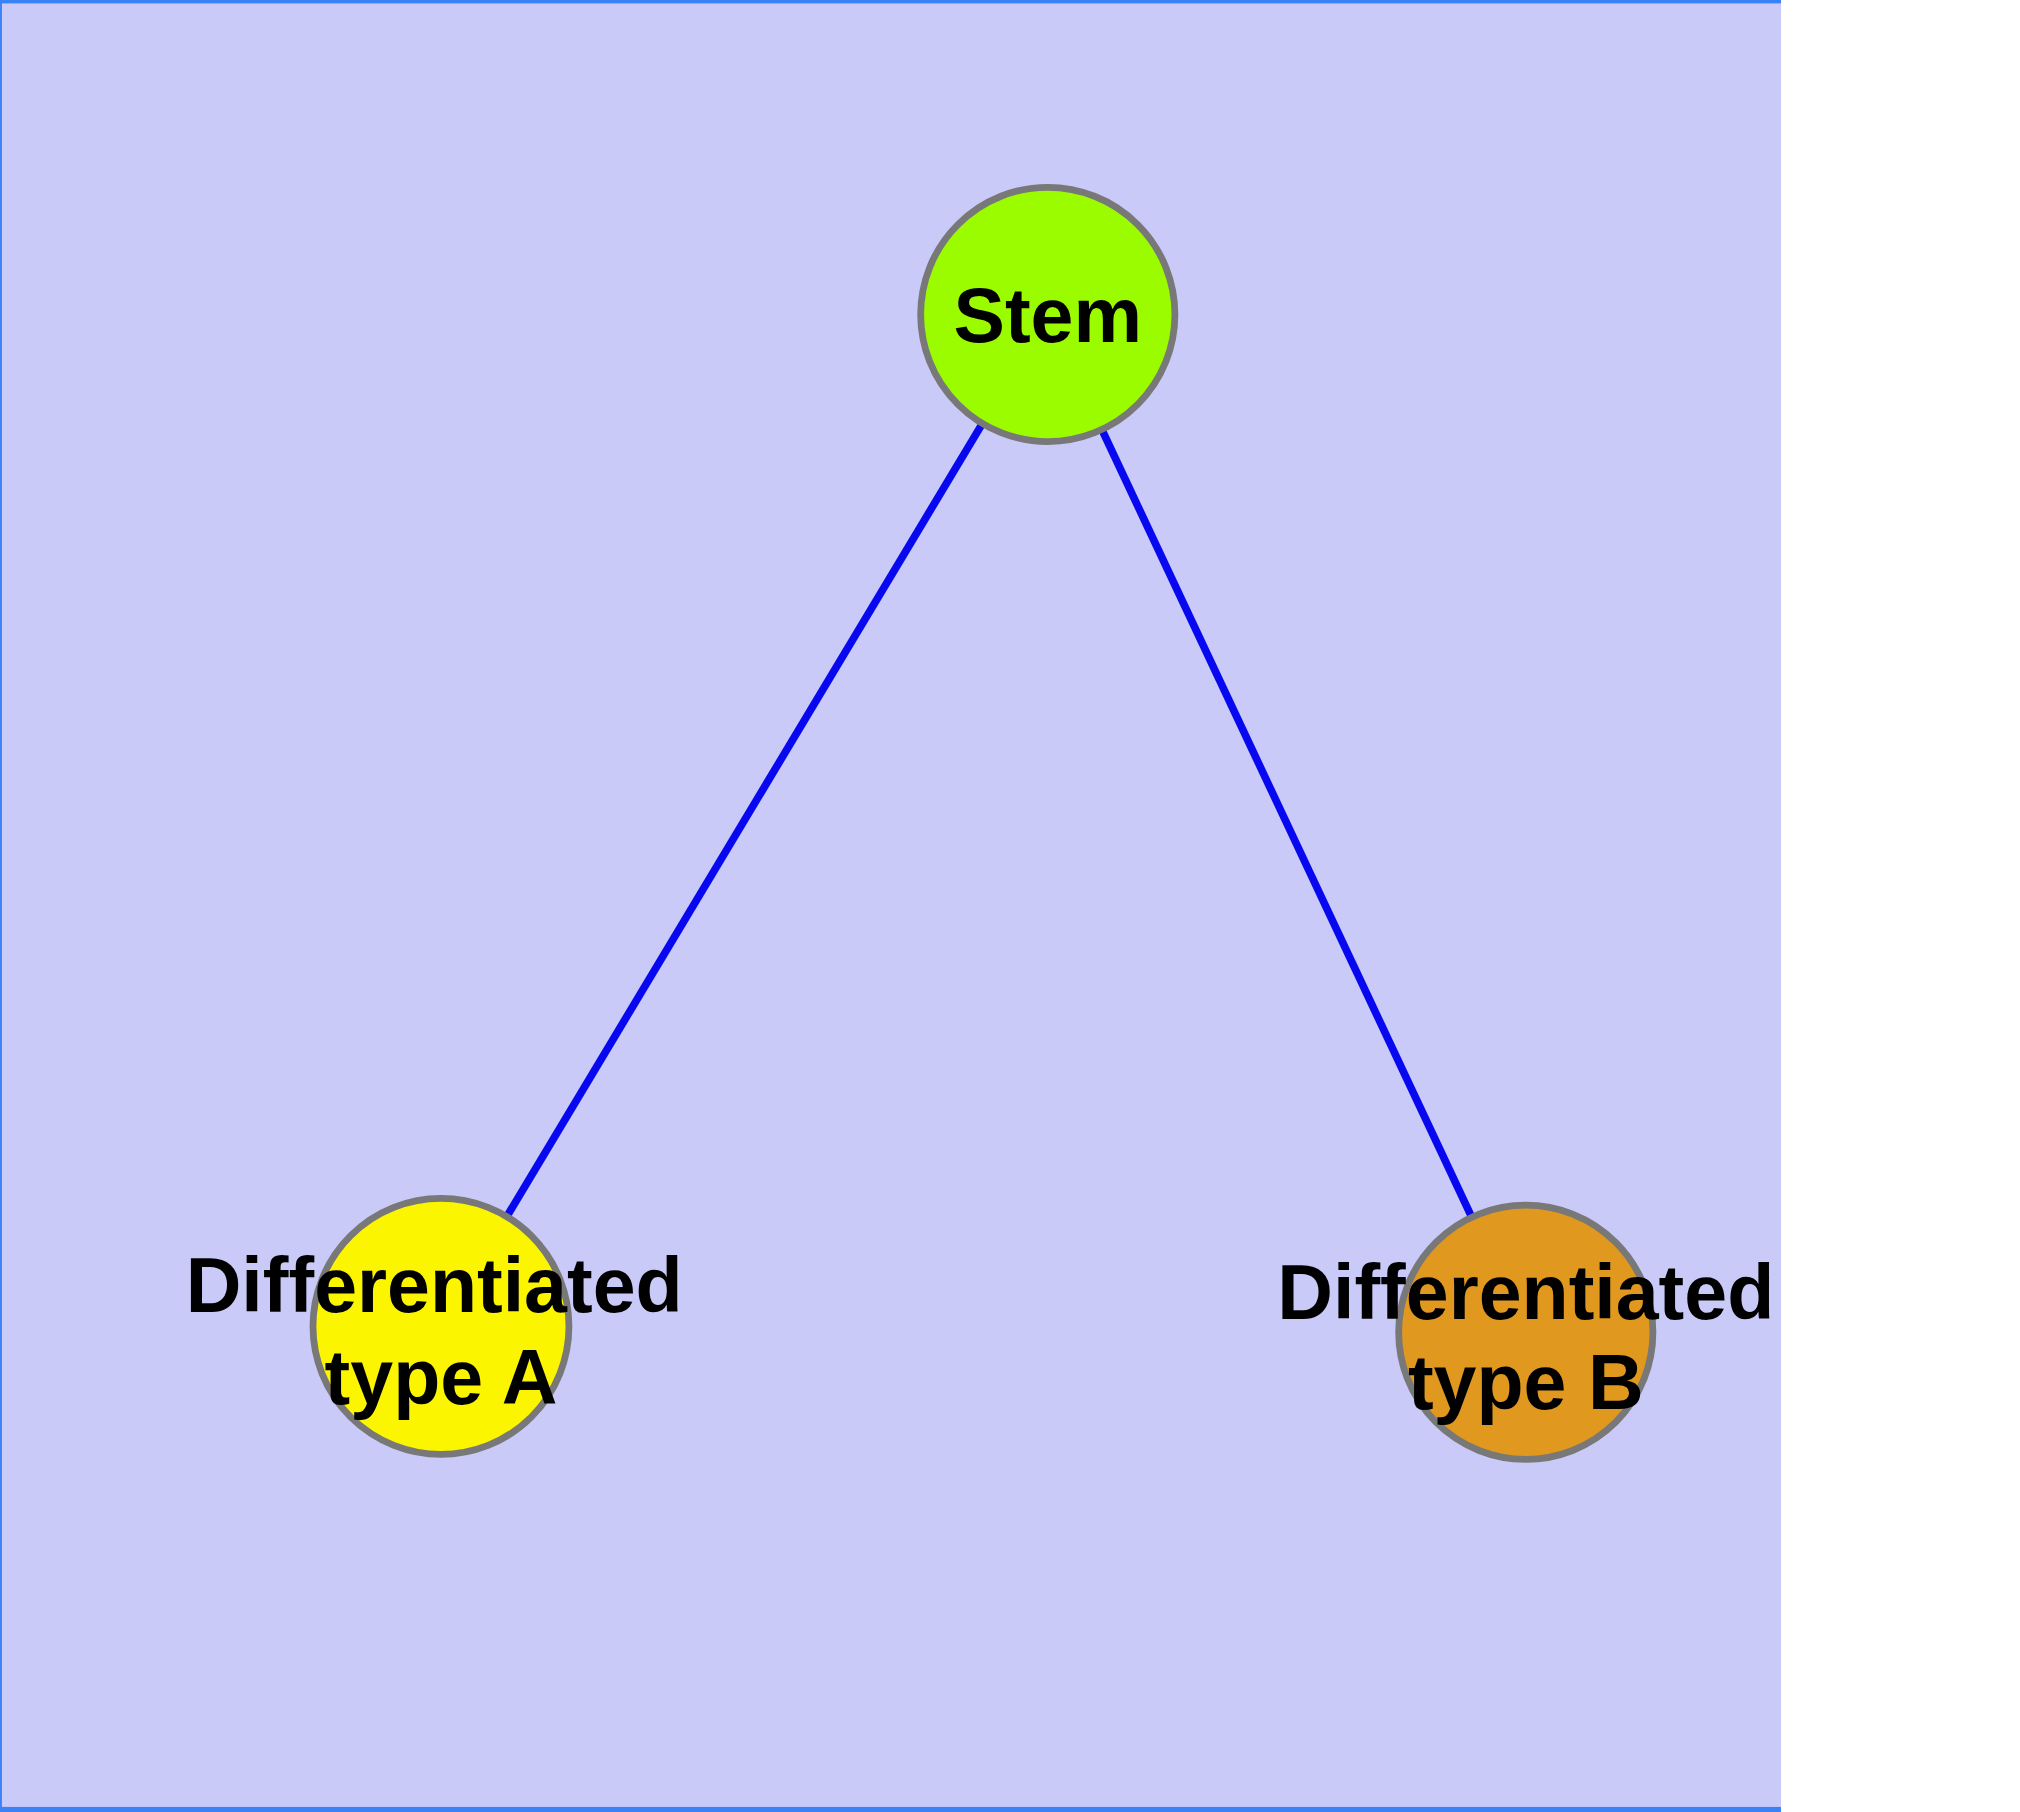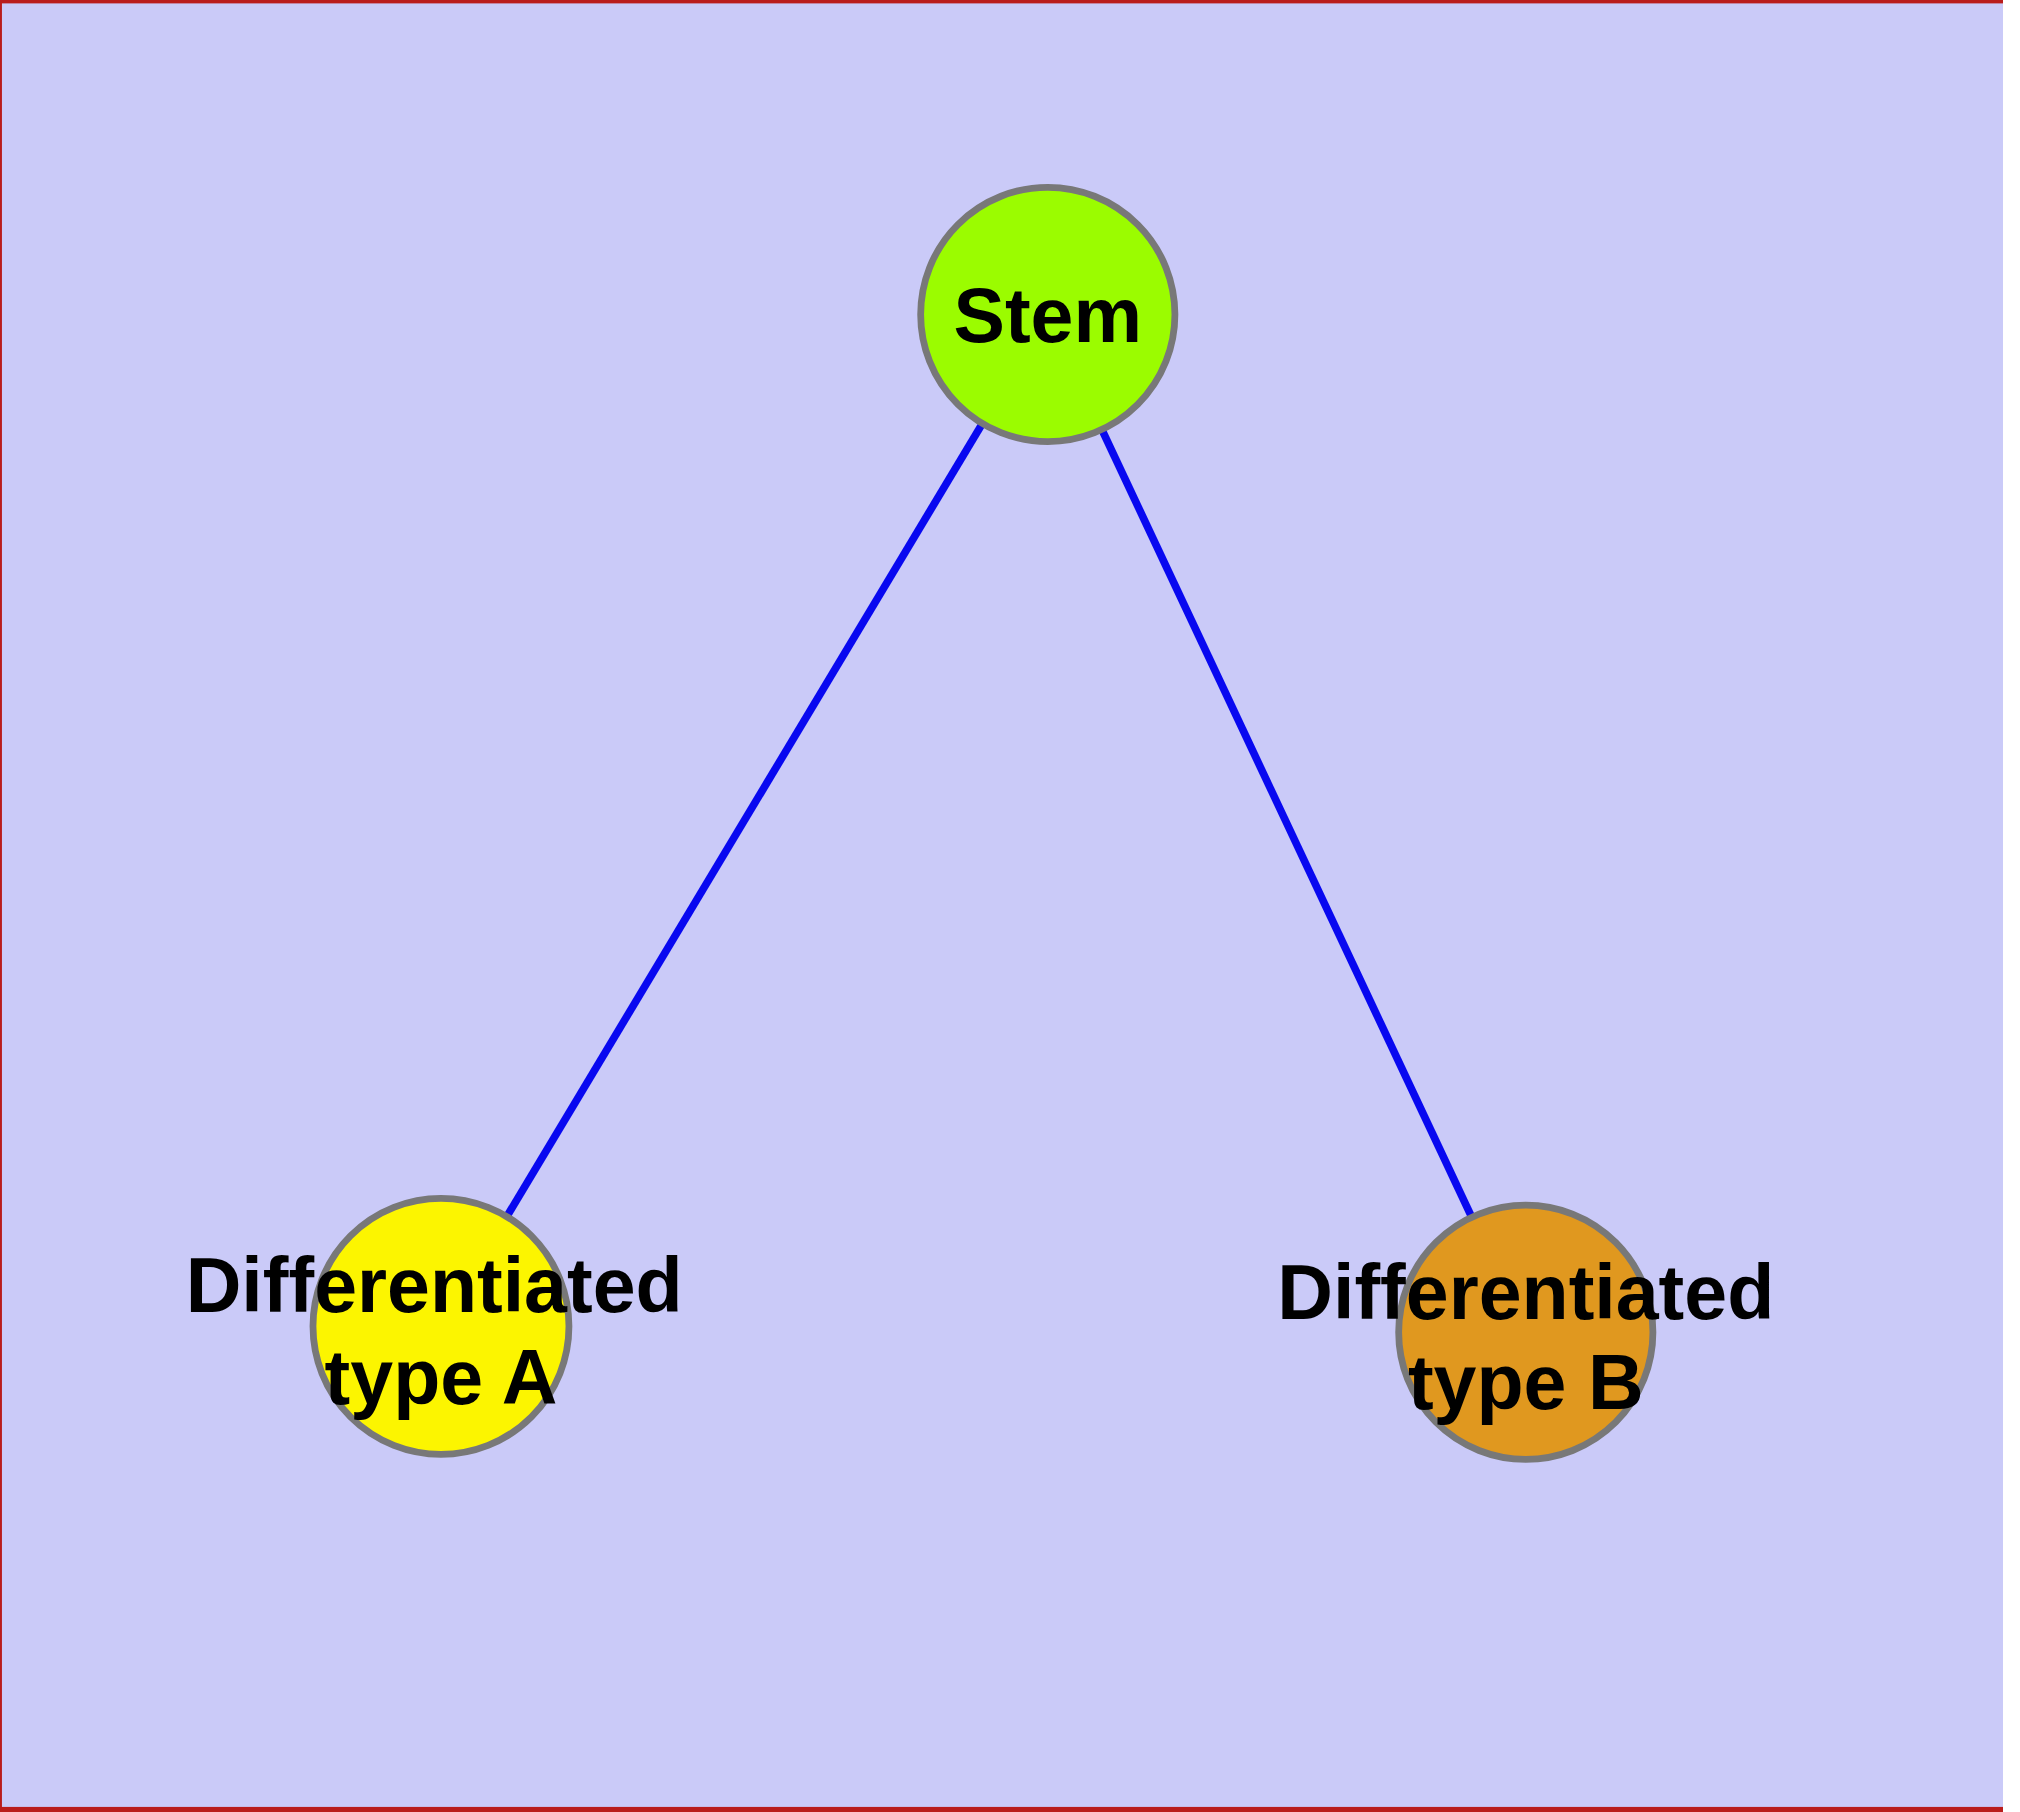--- a/index.html
+++ b/index.html
@@ -2,23 +2,23 @@
 <html style="font-size:13.6px"><head>
 <meta charset="utf-8">
 <style>
   html, body {
     margin: 0;
     padding: 0;
     background: #ffffff;
   }
   .page {
     position: relative;
-    width: 2003px;
+    width: 1781px;
     height: 1812px;
-    background: #b91c1c;
+    background: #3b82f6;
     overflow: hidden;
     font-family: "Liberation Sans", sans-serif;
   }
   svg.diagram {
     position: absolute;
     left: 0;
     top: 0;
     width: 2021px;
     height: 1812px;
     display: block;

